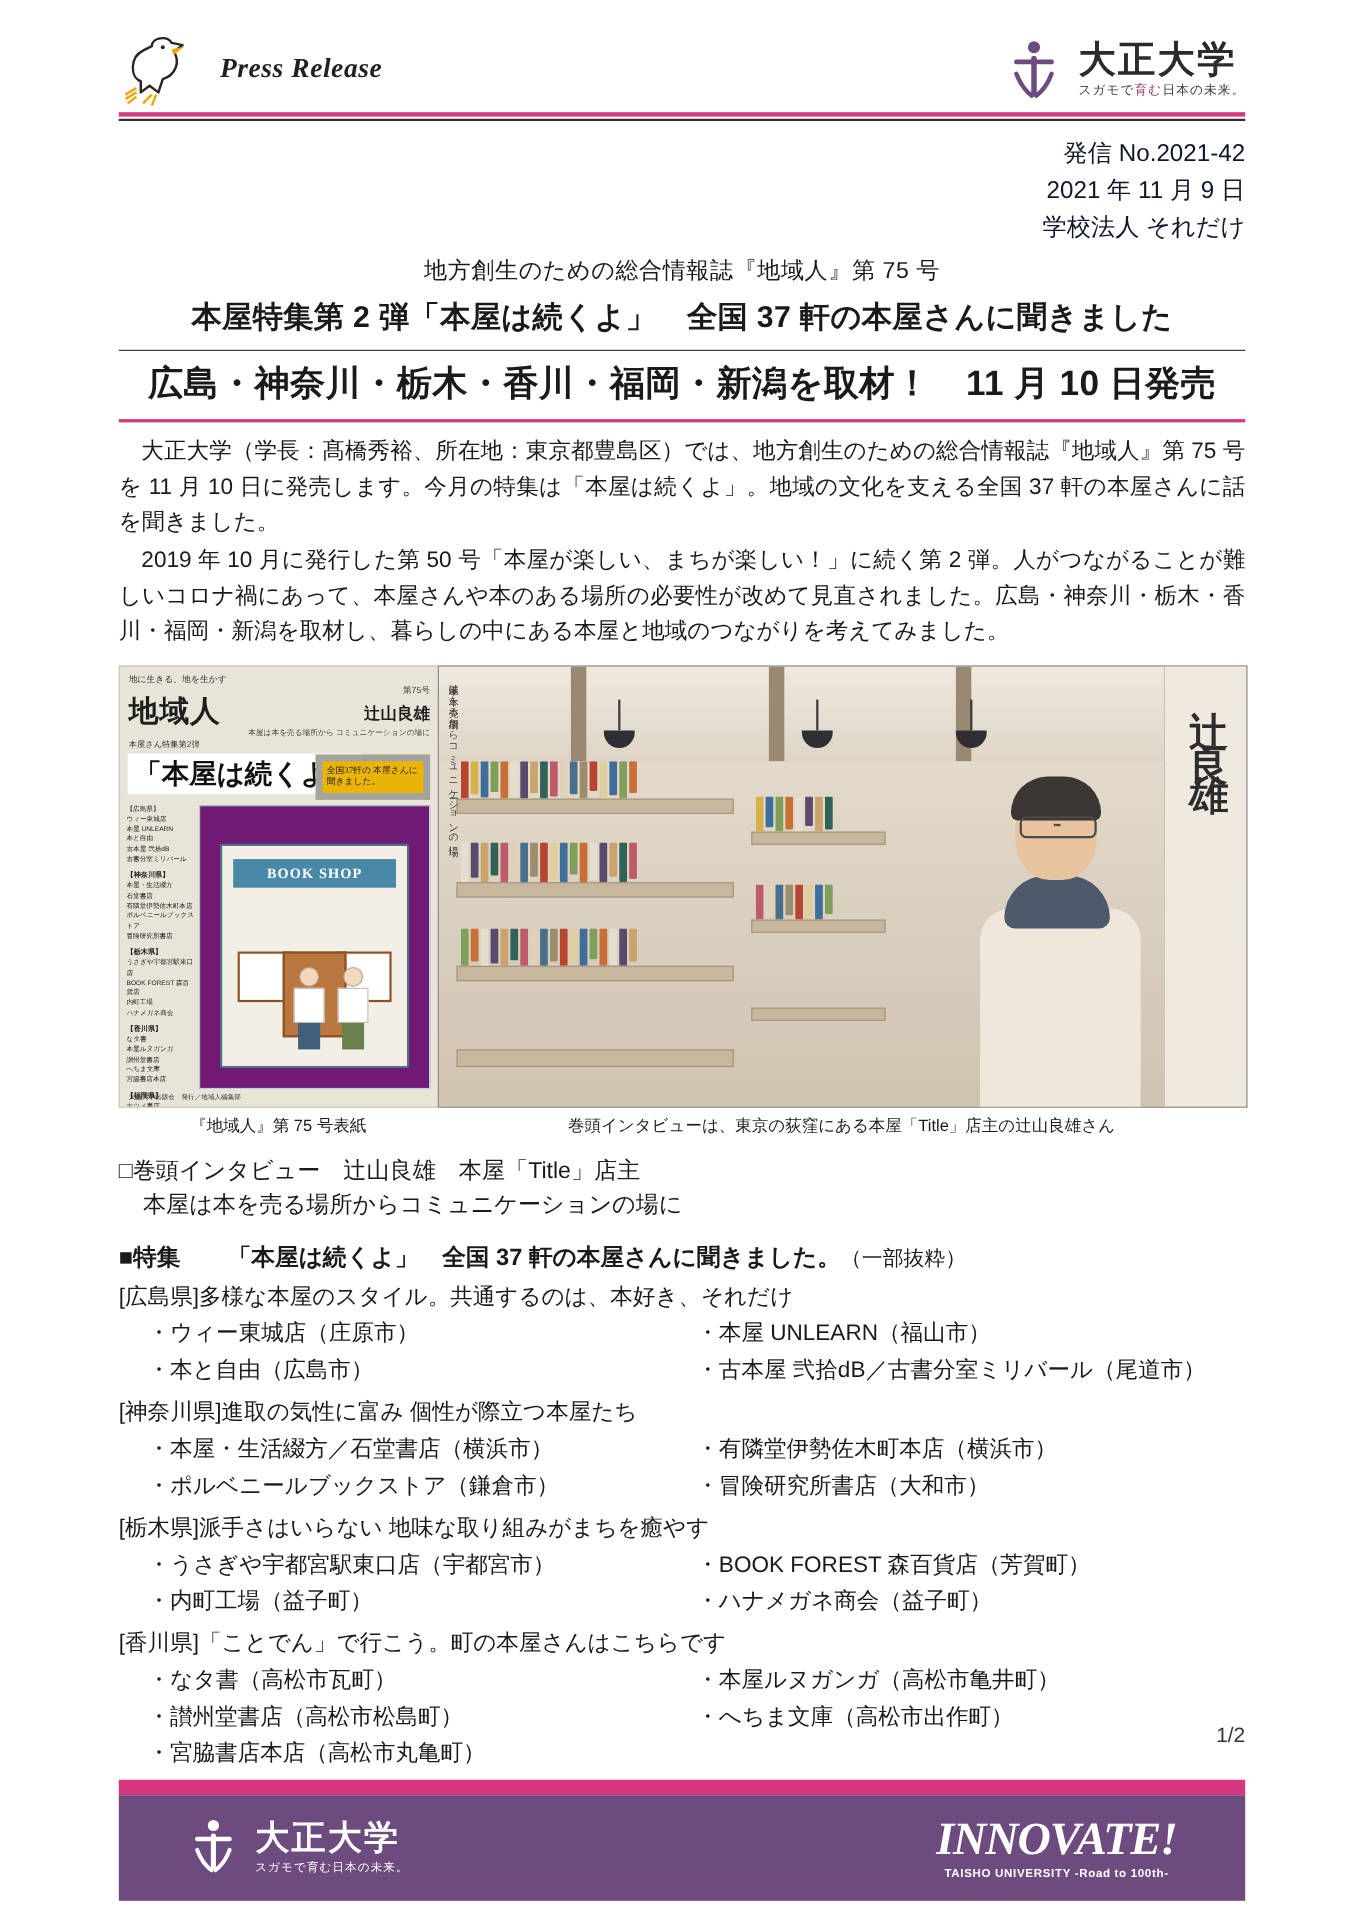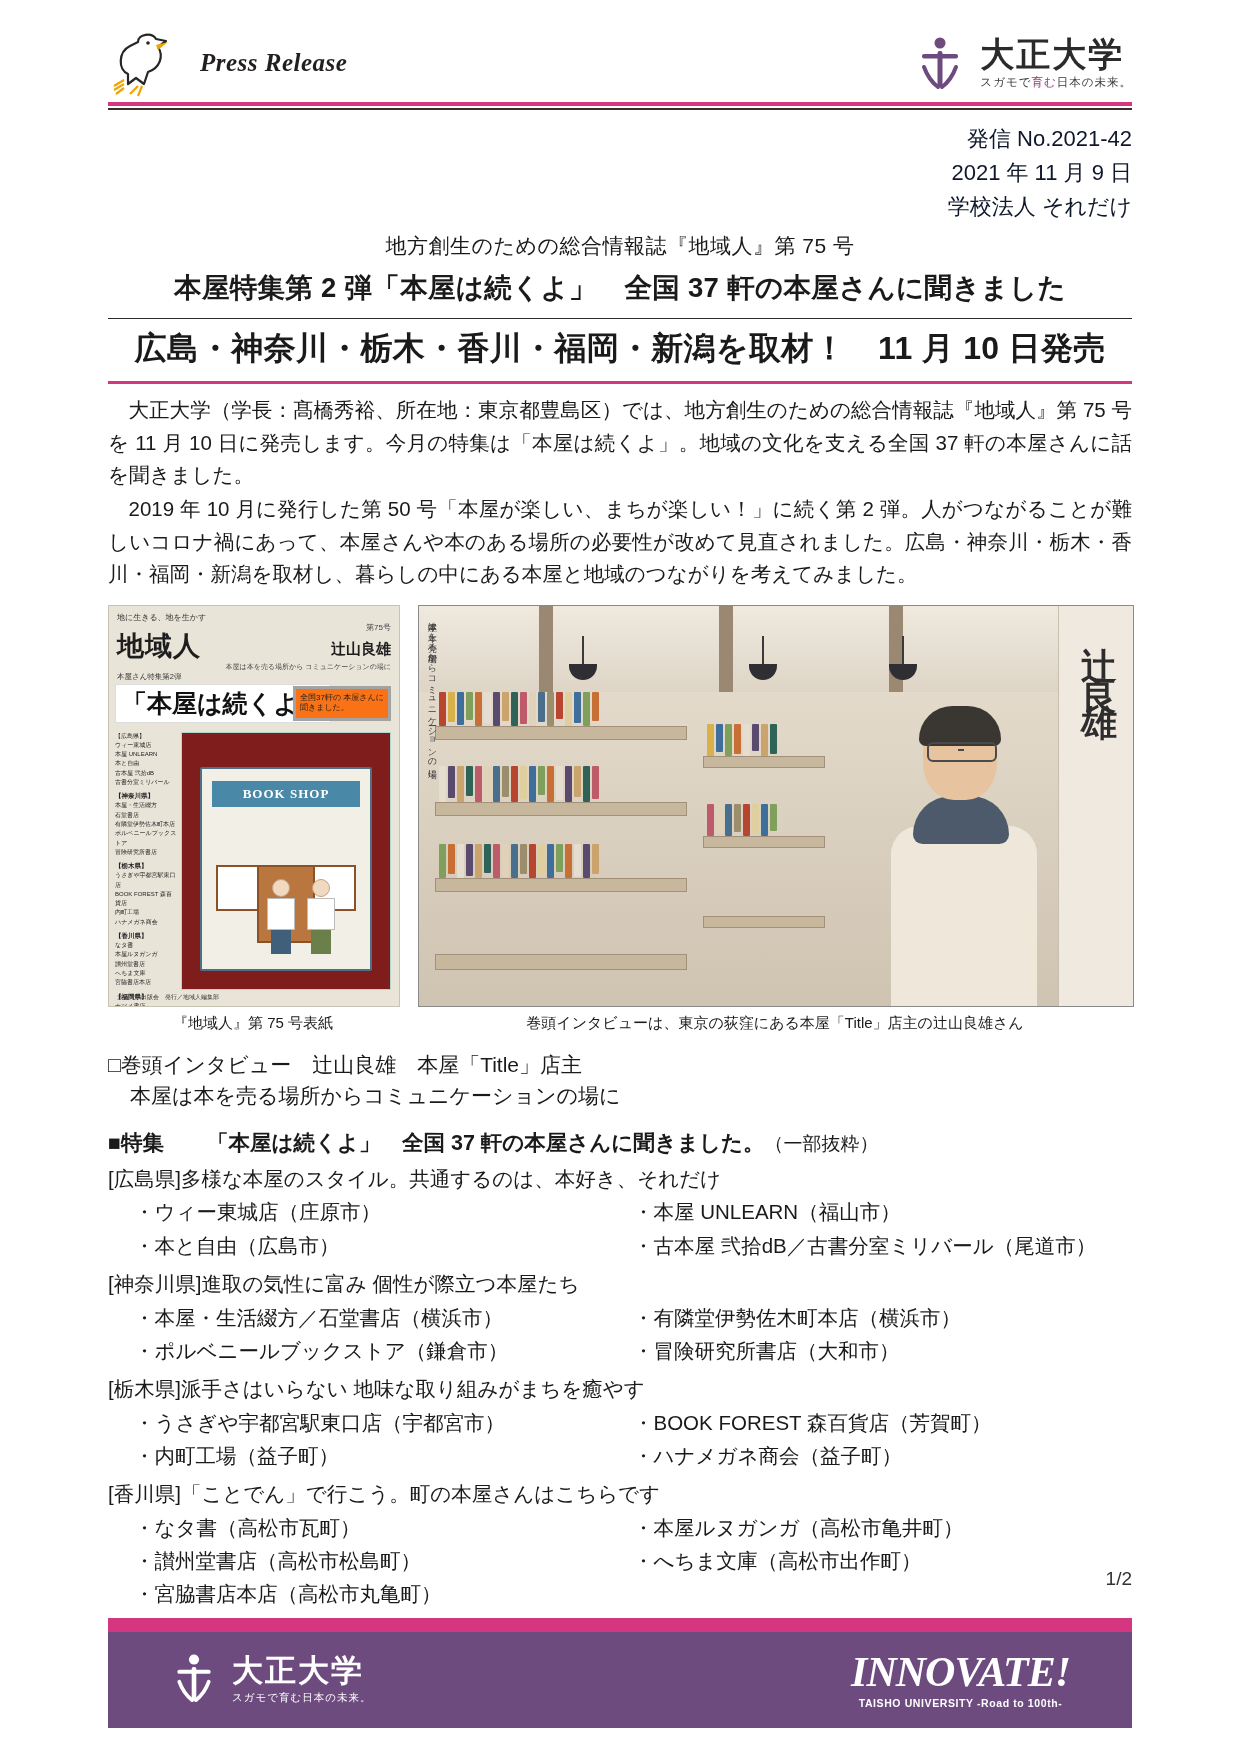--- a/index.html
+++ b/index.html
@@ -136,21 +136,20 @@
     text-align: justify;
   }
   .body-text p {
     margin: 0 0 2px 0;
     text-indent: 1em;
   }
 
   
   .figures {
     display: flex;
-    gap: 20px;
     margin-top: 14px;
     align-items: flex-start;
   }
   .fig-left { width: 290px; }
   .fig-right { flex: 1; }
   .fig-caption {
     font-size: 15px;
     text-align: center;
     margin-top: 7px;
     color: #1a1a1a;
@@ -193,27 +192,27 @@
   }
   .cover .c-feature {
     position: absolute; top: 78px; left: 6px;
     background: #ffffff; color: #111;
     font-size: 25px; font-weight: bold;
     padding: 2px 6px; border: 1px solid #ddd;
   }
   .cover .c-sub {
     position: absolute; top: 80px; right: 8px;
     width: 84px;
-    background: #f97316;
-    border: 3px solid #a3a3a3;
-    font-size: 8px; line-height: 1.35; padding: 4px; color: #222;
+    background: #eab308;
+    border: 6px solid #a3a3a3;
+    font-size: 8px; line-height: 1.35; padding: 4px; color: #222; font-family: Liberation Serif, serif;
   }
   .cover .c-illus {
     position: absolute; left: 72px; top: 126px; right: 8px; bottom: 16px;
-    background: #7f1d1d;
+    background: #701a75;
     border: 1px solid #b4d5cf;
   }
   .cover .shop {
     position: absolute; left: 18px; top: 34px; right: 18px; bottom: 18px;
     background: #f2efe6;
     border: 2px solid #4e6f84;
     border-radius: 2px;
   }
   .cover .awning {
     position: absolute; left: 10px; top: 12px; right: 10px; height: 26px;

